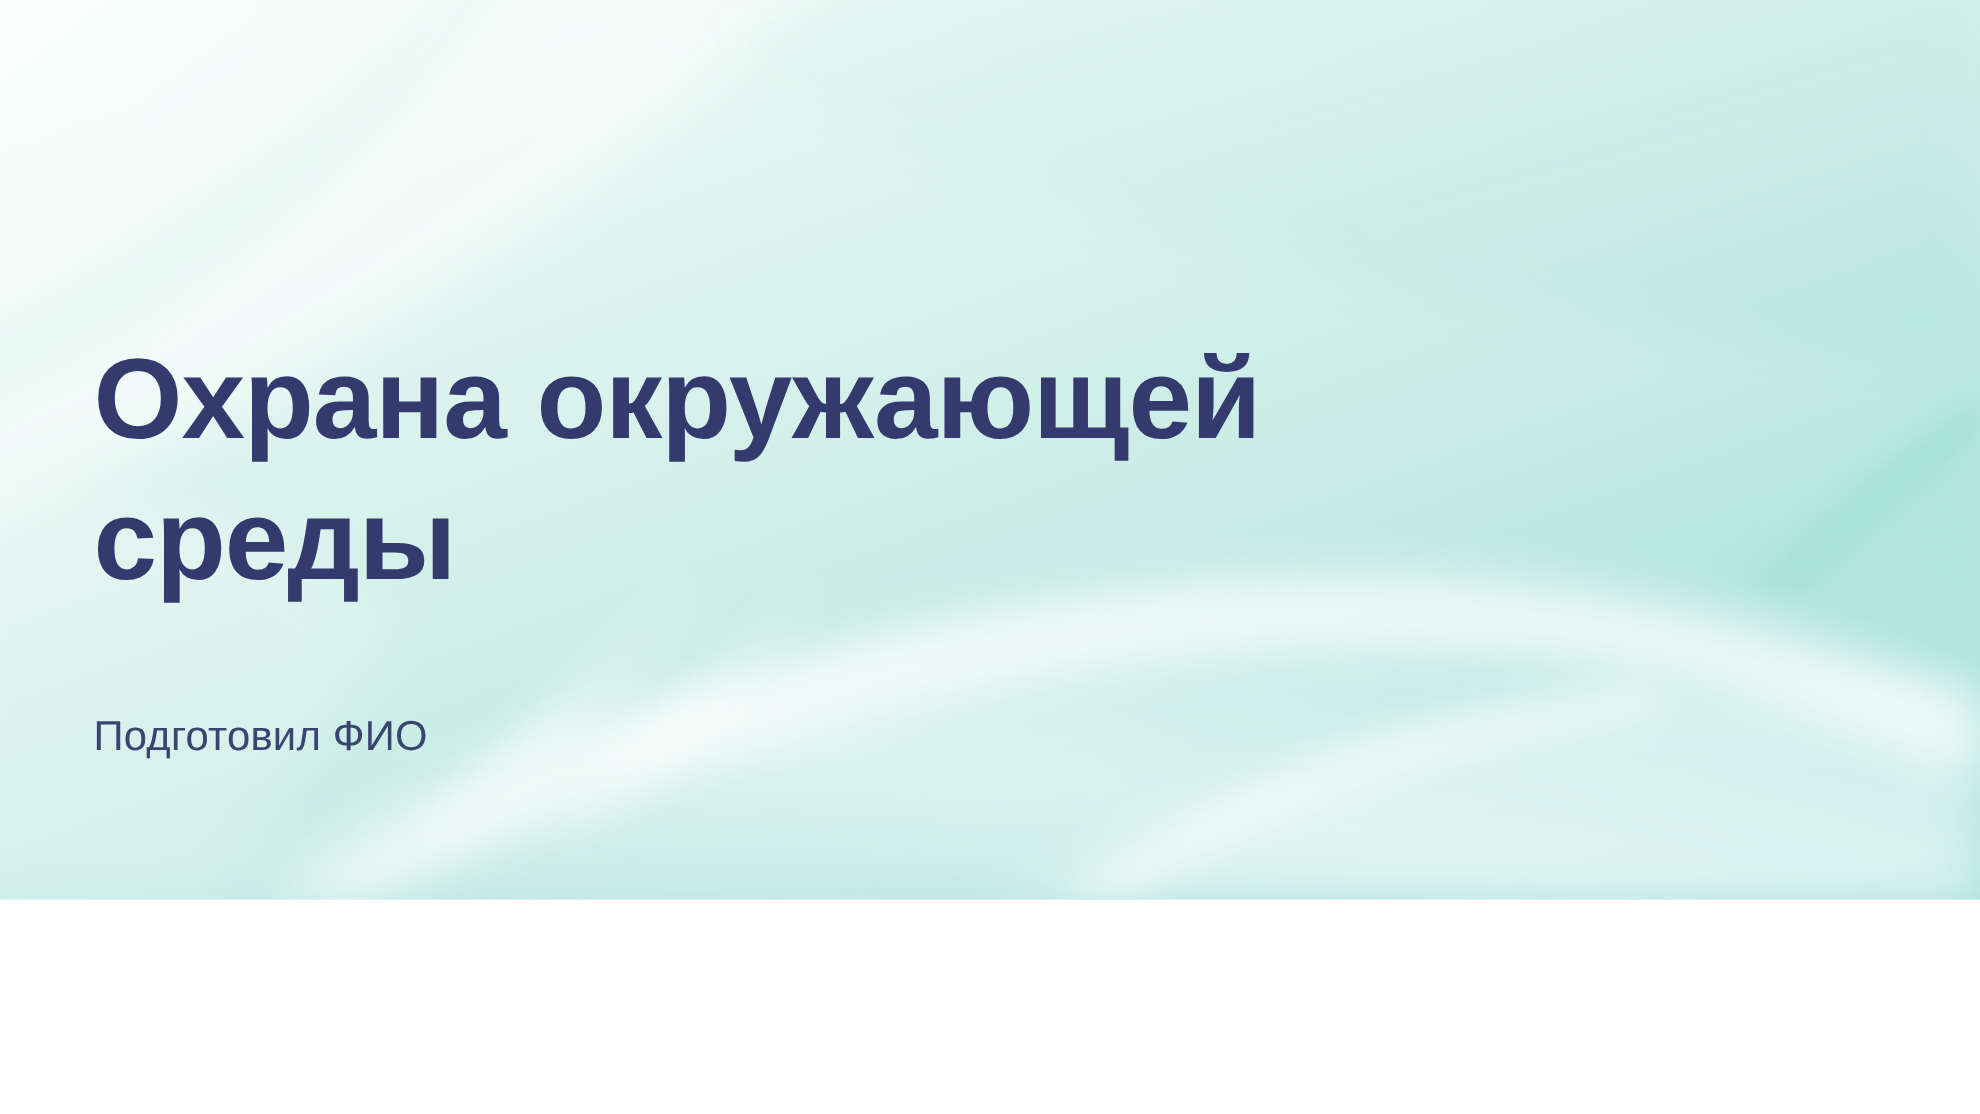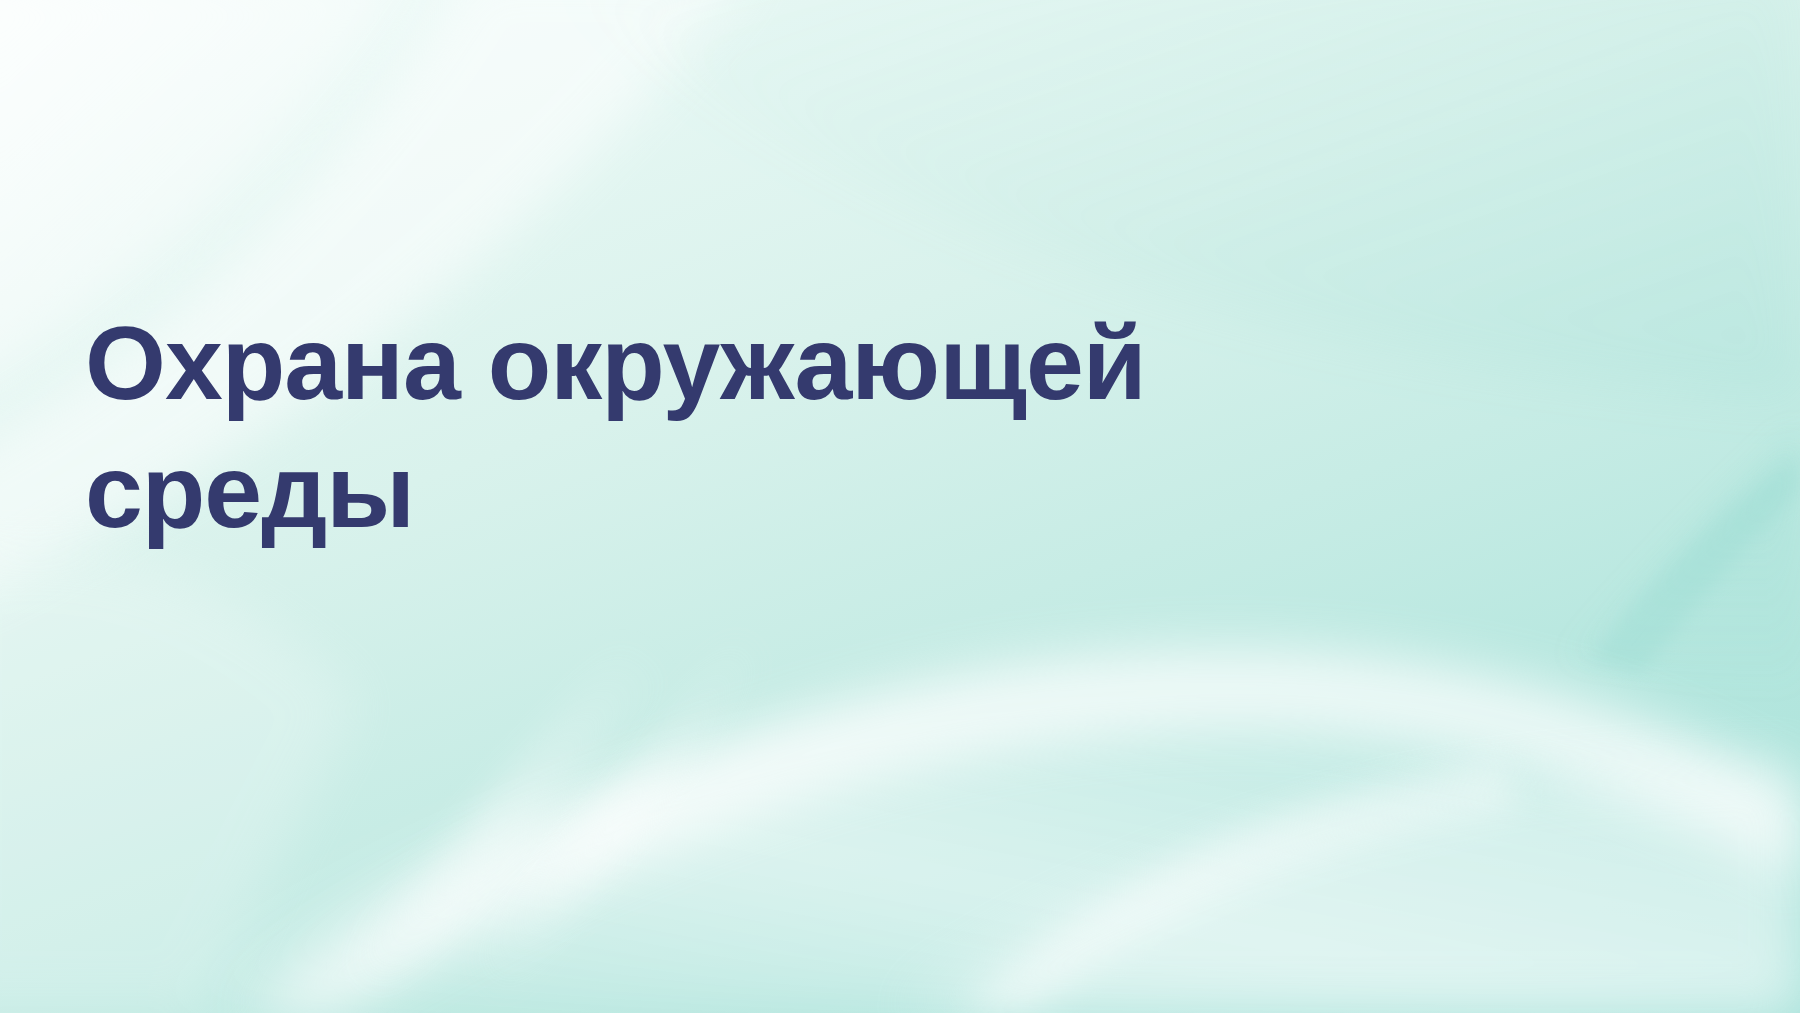--- a/index.html
+++ b/index.html
@@ -4,21 +4,21 @@
 <title>Охрана окружающей среды</title>
 <style>
   html, body {
     margin: 0;
     padding: 0;
     background: #ffffff;
   }
   #slide {
     position: relative;
     width: 1800px;
-    height: 1013px;
+    height: 818px;
     overflow: hidden;
     font-family: "Liberation Sans", "DejaVu Sans", sans-serif;
     
     background:
       linear-gradient(160deg,
         #f0fbf9 0%,
         #e6f7f3 18%,
         #d9f2ec 38%,
         #c7ece5 58%,
         #b4e6de 78%,
@@ -124,15 +124,16 @@
       <path d="M 960,1013 C 1100,880 1280,790 1500,760 L 1520,810 C 1300,845 1130,930 1030,1013 Z" fill="#ffffff" opacity="0.40" filter="url(#blurMd)"></path>
 
       <path d="M 900,1013 C 1080,880 1320,800 1560,775 L 1800,760 L 1800,1013 Z" fill="#ffffff" opacity="0.28" filter="url(#blurLg)"></path>
 
       <path d="M -60,560 C 120,520 260,600 360,700 L 200,1013 L -60,1013 Z" fill="#ffffff" opacity="0.22" filter="url(#blurLg)"></path>
     </svg>
   </div>
 
   <div class="content">
     <h1 class="title">Охрана окружающей среды</h1>
+    <p class="subtitle">Подготовил ФИО</p>
   </div>
 
 </div>
 
 </body></html>

